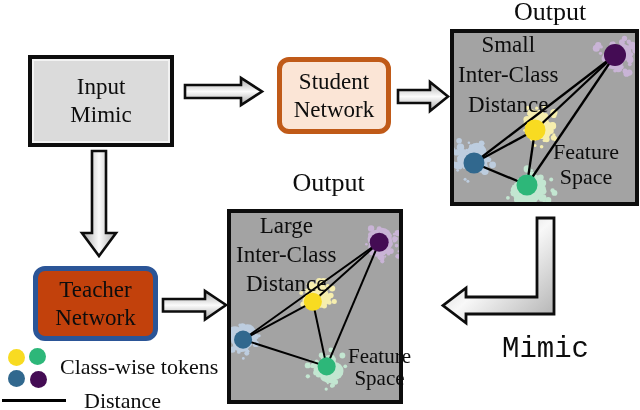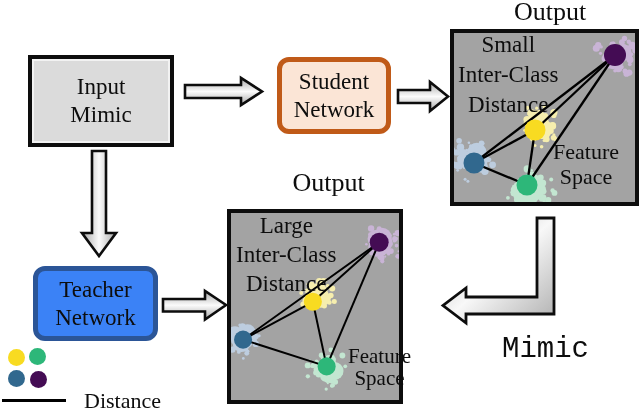--- a/index.html
+++ b/index.html
@@ -65,21 +65,21 @@
     <defs>
         <linearGradient id="g3" x1="0" y1="0" x2="1" y2="0">
       <stop offset="0" stop-color="#a8a8a8"></stop>
           <stop offset="0.5" stop-color="#fbfbfb"></stop>
           <stop offset="1" stop-color="#a8a8a8"></stop>
     </linearGradient>
       </defs>
     <polygon points="12,2 26,2 26,84 36,84 19,107 2,84 12,84" fill="url(#g3)" stroke="#0d0d0d" stroke-width="2.6"></polygon>
   </svg>
 
-  <div class="rect-box round-box" style="left: 33px; top: 266px; width: 125px; height: 75px; border-color: rgb(43, 85, 151); background: #3b82f6;">
+  <div class="rect-box round-box" style="left: 33px; top: 266px; width: 125px; height: 75px; border-color: rgb(43, 85, 151); background: #c2410c;">
     <div class="box-label">
       <div>Teacher</div>
       <div>Network</div>
     </div>
   </div>
 
   <svg class="arrow" style="left:161px;top:289px;" width="68" height="32">
     <defs>
         <linearGradient id="g4" x1="0" y1="0" x2="0" y2="1">
       <stop offset="0" stop-color="#a8a8a8"></stop>
@@ -616,17 +616,18 @@
     <div class="fs-space" style="left:117px;top:132px;font-size:21px;line-height:22px;">
       <div>Feature</div>
       <div>Space</div>
     </div>
   </div>
 
   <div class="token" style="left: 8px; top: 349px; background: rgb(248, 219, 33);"></div>
   <div class="token" style="left: 29px; top: 348px; background: rgb(45, 183, 121);"></div>
   <div class="token" style="left: 8px; top: 370px; background: rgb(49, 104, 142);"></div>
   <div class="token" style="left: 30px; top: 371px; background: rgb(68, 12, 84);"></div>
+  <div class="legend-text" style="left:60px;top:354px;font-size:22px;">Class-wise tokens</div>
 
   <div class="dist-line" style="left:2px;top:399px;width:64px;"></div>
   <div class="legend-text" style="left:84px;top:388px;font-size:22px;">Distance</div>
 
 </div>
 
 </body></html>

